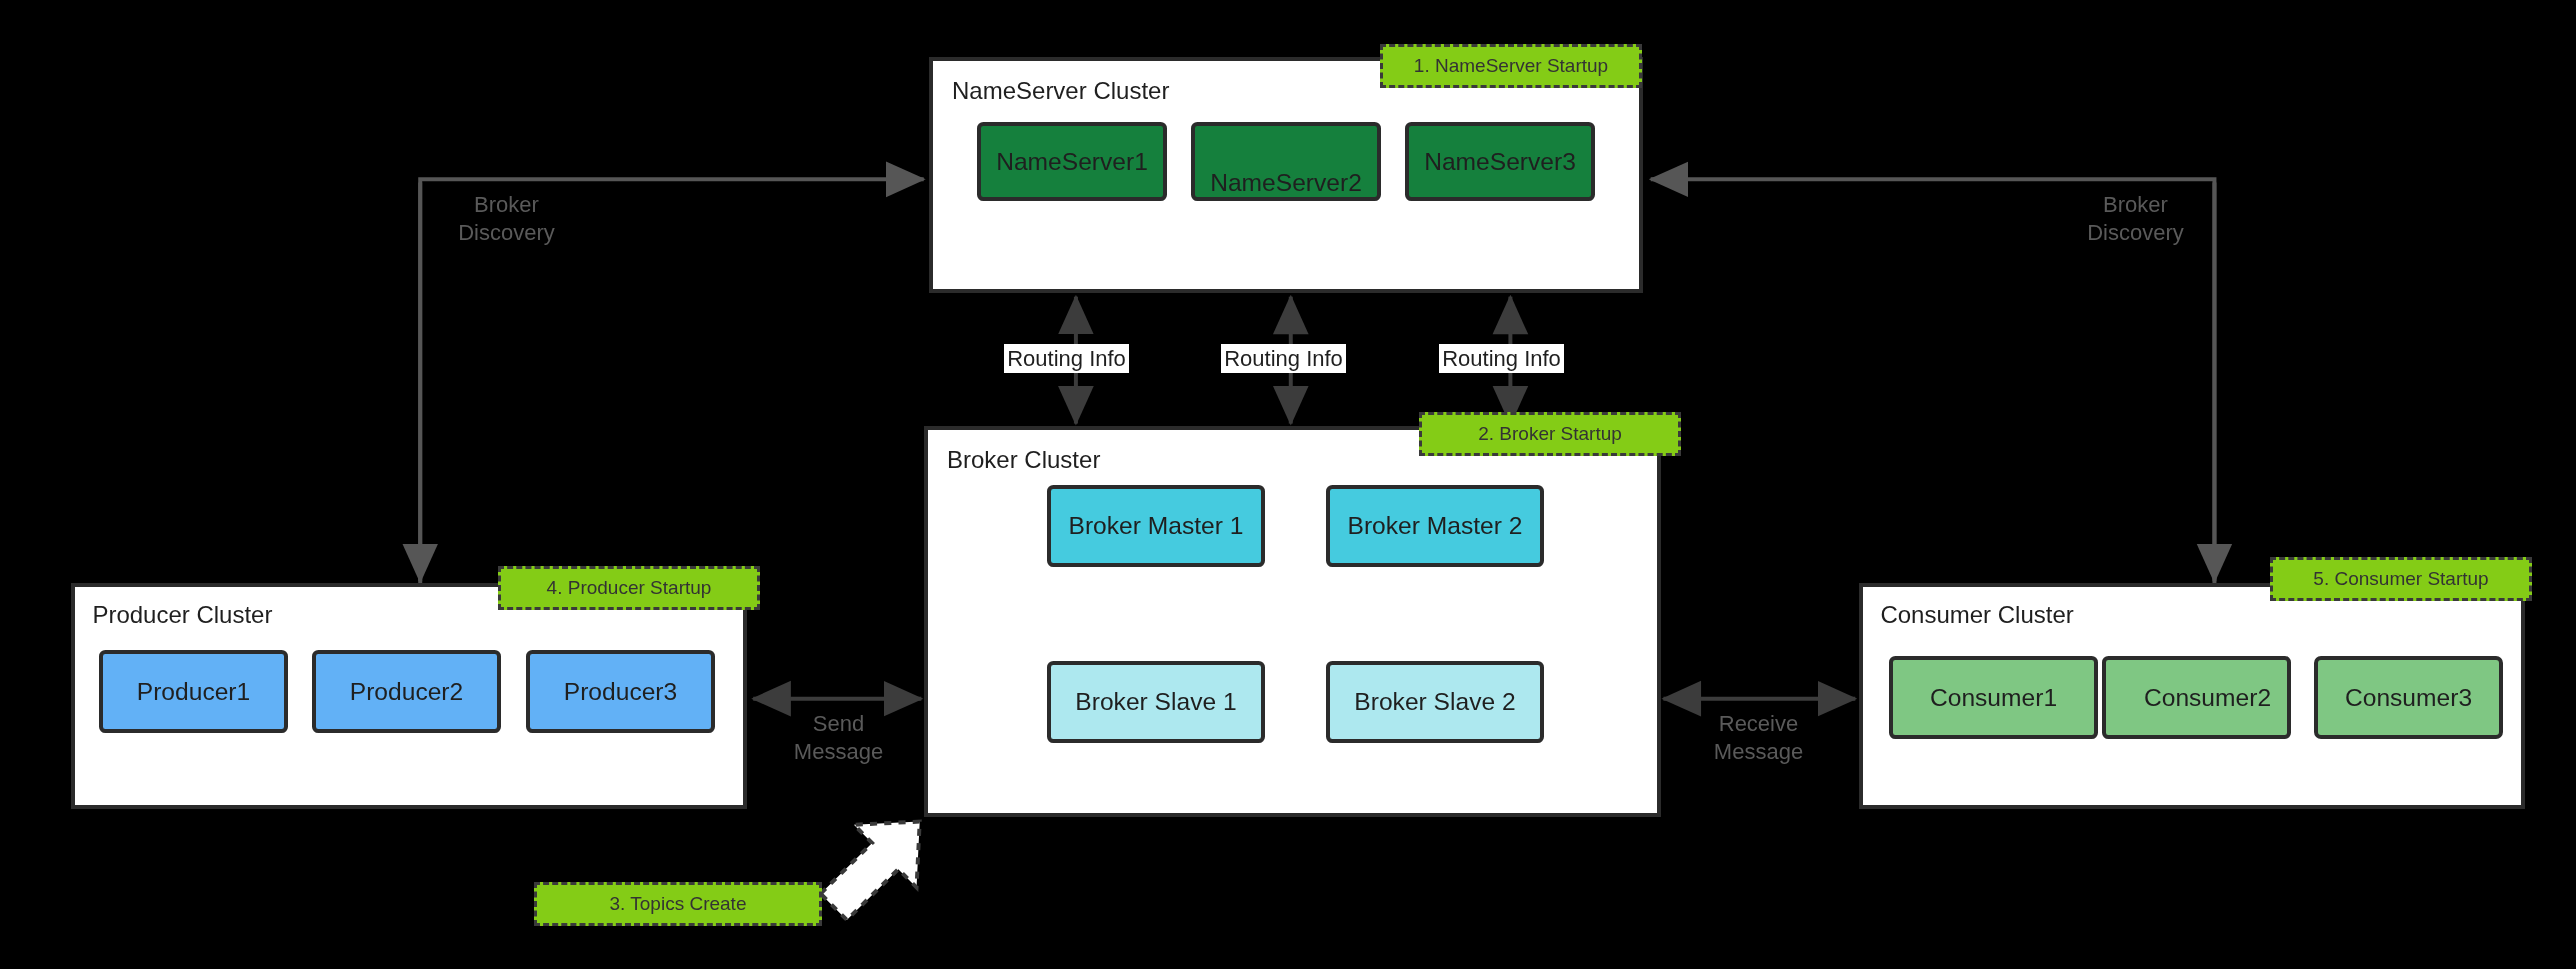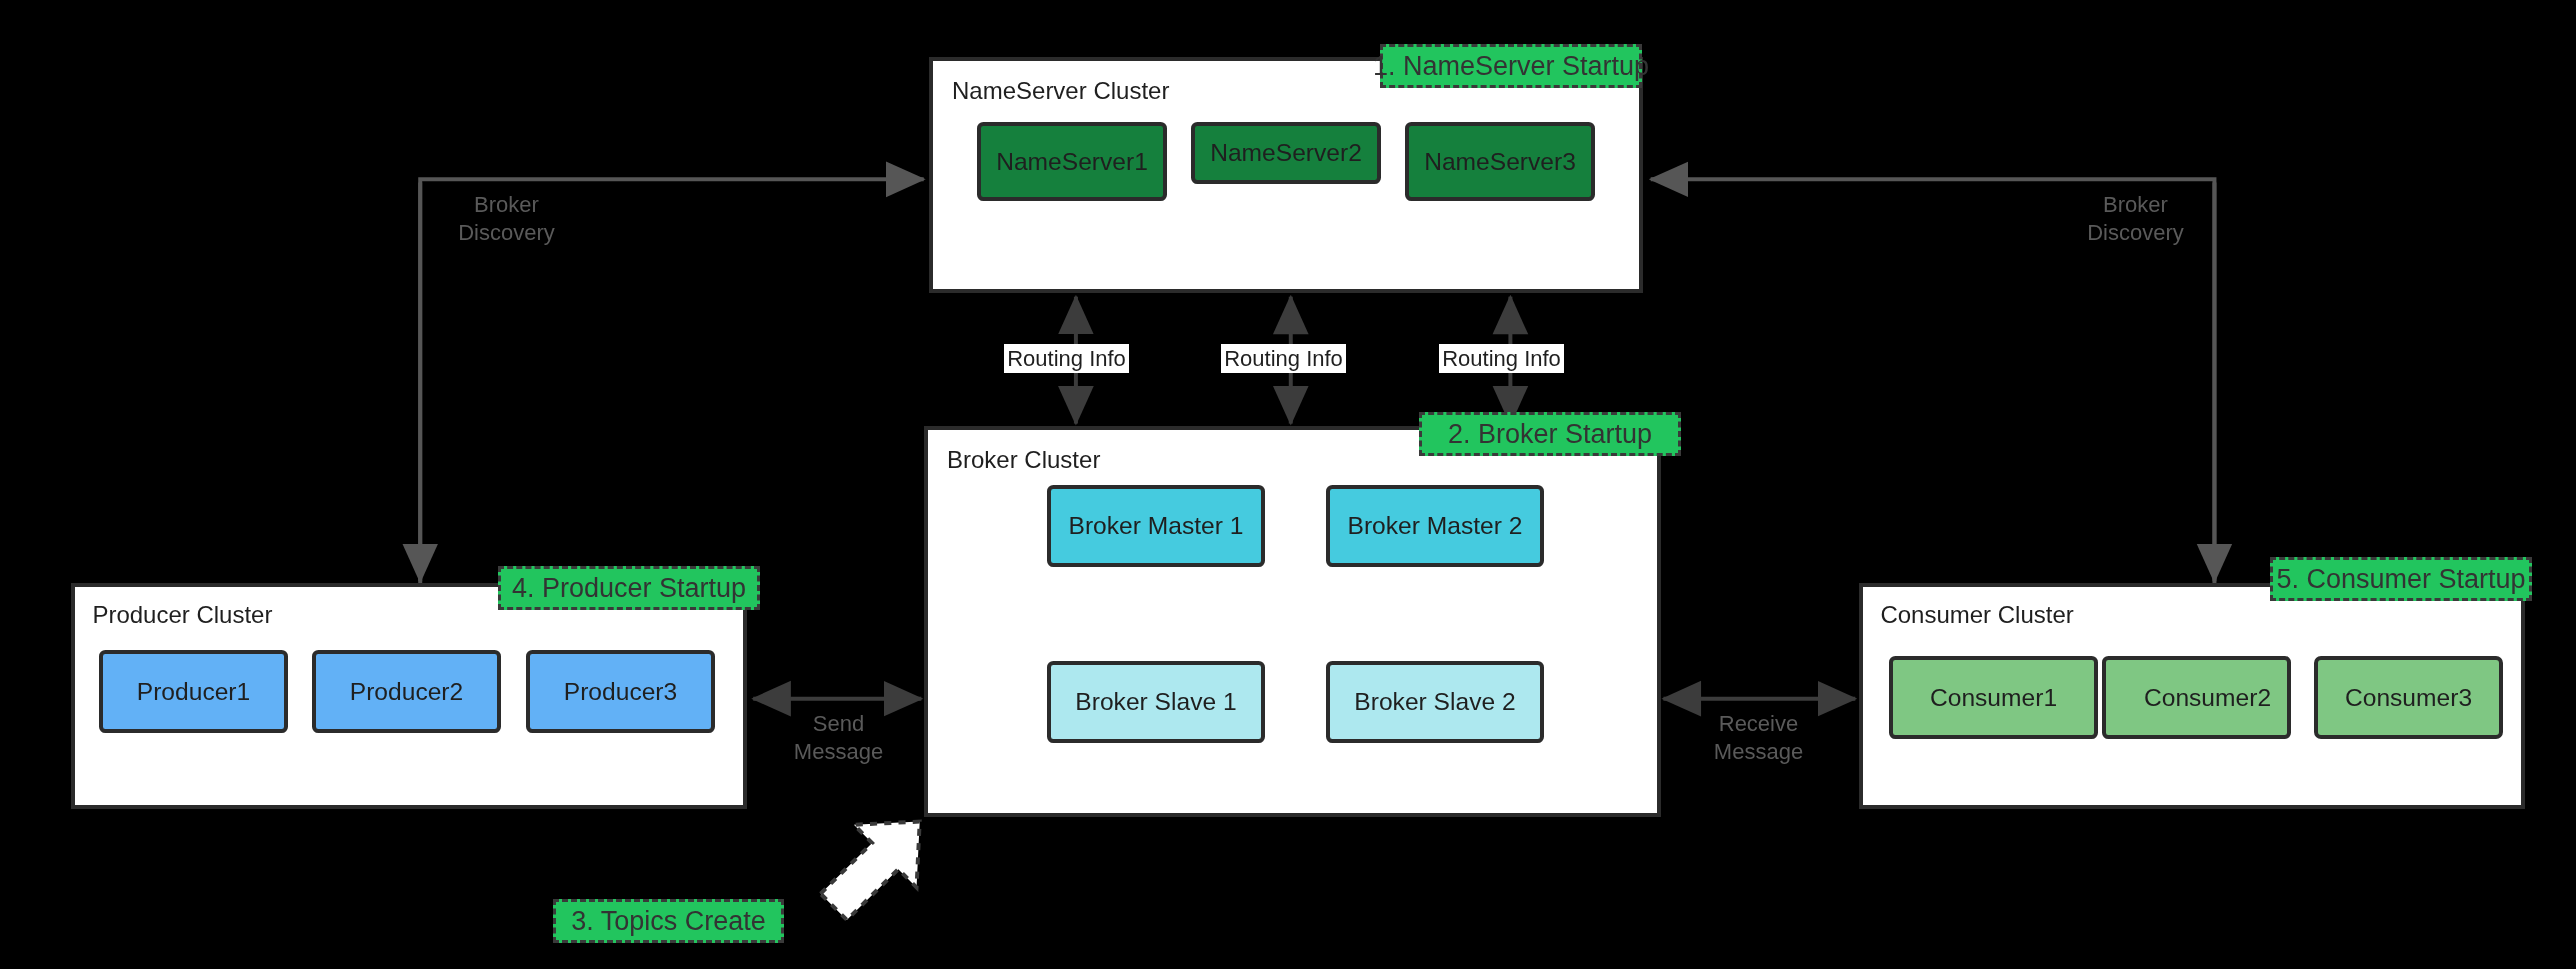--- a/index.html
+++ b/index.html
@@ -18,23 +18,23 @@
   .node{position:absolute;box-sizing:border-box;border:4px solid #2b2b2b;border-radius:6.3px;
         display:flex;align-items:center;justify-content:center;
         color:#1f1f1f;font-size:24.6px;text-align:center;line-height:1.2;}
   .node.ns{background:#15803d;}
   .node.bm{background:#45cbdf;}
   .node.bs{background:#ade8ef;}
   .node.prod{background:#62b1f6;}
   .node.cons{background:#7fc783;}
 
   
-  .callout{position:absolute;background:#22c55e;border:3.2px dashed #3a3a3a;box-sizing:border-box;
+  .callout{position:absolute;background:#84cc16;border:3.2px dashed #3a3a3a;box-sizing:border-box;
            display:flex;align-items:center;justify-content:center;
-           color:#333;font-size:27px;white-space:nowrap;}
+           color:#333;font-size:19px;white-space:nowrap;}
 
   
   .edge-label{position:absolute;color:#5a5a5a;font-size:22px;text-align:center;line-height:1.25;white-space:pre-line;}
   .edge-label.boxed{background:#ffffff;color:#1f1f1f;padding:0.8px 3.2px;white-space:nowrap;}
   .edge-label.dark{color:#3c3c3c;}
 </style>
 </head>
 <body>
 
 <div id="stage">
@@ -115,21 +115,21 @@
 Message</div>
   <div class="edge-label" style="left:1679px;top:710px;width:159px;">Receive
 Message</div>
 
   <div class="cluster" style="left:929px;top:57px;width:714px;height:236px;">
     <div class="cluster-title" style="left:19px;top:16px;">NameServer Cluster</div>
   </div>
   <div class="node ns" style="left:977px;top:122px;width:190px;height:79px;">
     <span>NameServer1</span>
   </div>
-  <div class="node ns" style="left:1191px;top:122px;width:190px;height:62px;">
+  <div class="node ns" style="left:1191px;top:122px;width:190px;height:79px;align-items:flex-end;">
     <span>NameServer2</span>
   </div>
   <div class="node ns" style="left:1405px;top:122px;width:190px;height:79px;">
     <span>NameServer3</span>
   </div>
 
   <div class="cluster" style="left:924px;top:426px;width:737px;height:391px;">
     <div class="cluster-title" style="left:19px;top:16px;">Broker Cluster</div>
   </div>
   <div class="node bm" style="left:1047px;top:485px;width:218px;height:82px;">
@@ -170,21 +170,21 @@
   <div class="node cons" style="left:2314px;top:656px;width:189px;height:83px;border-radius:7px;">
     <span>Consumer3</span>
   </div>
 
   <div class="callout" style="left:1380px;top:44px;width:262px;height:44px;">
     <span>1. NameServer Startup</span>
   </div>
   <div class="callout" style="left:1419px;top:412px;width:262px;height:44px;">
     <span>2. Broker Startup</span>
   </div>
-  <div class="callout" style="left:553px;top:882px;width:231px;height:44px;margin-top:17px;">
+  <div class="callout" style="left:534px;top:882px;width:288px;height:44px;">
     <span>3. Topics Create</span>
   </div>
   <div class="callout" style="left:498px;top:566px;width:262px;height:44px;">
     <span>4. Producer Startup</span>
   </div>
   <div class="callout" style="left:2270px;top:557px;width:262px;height:44px;">
     <span>5. Consumer Startup</span>
   </div>
 
 </div>

